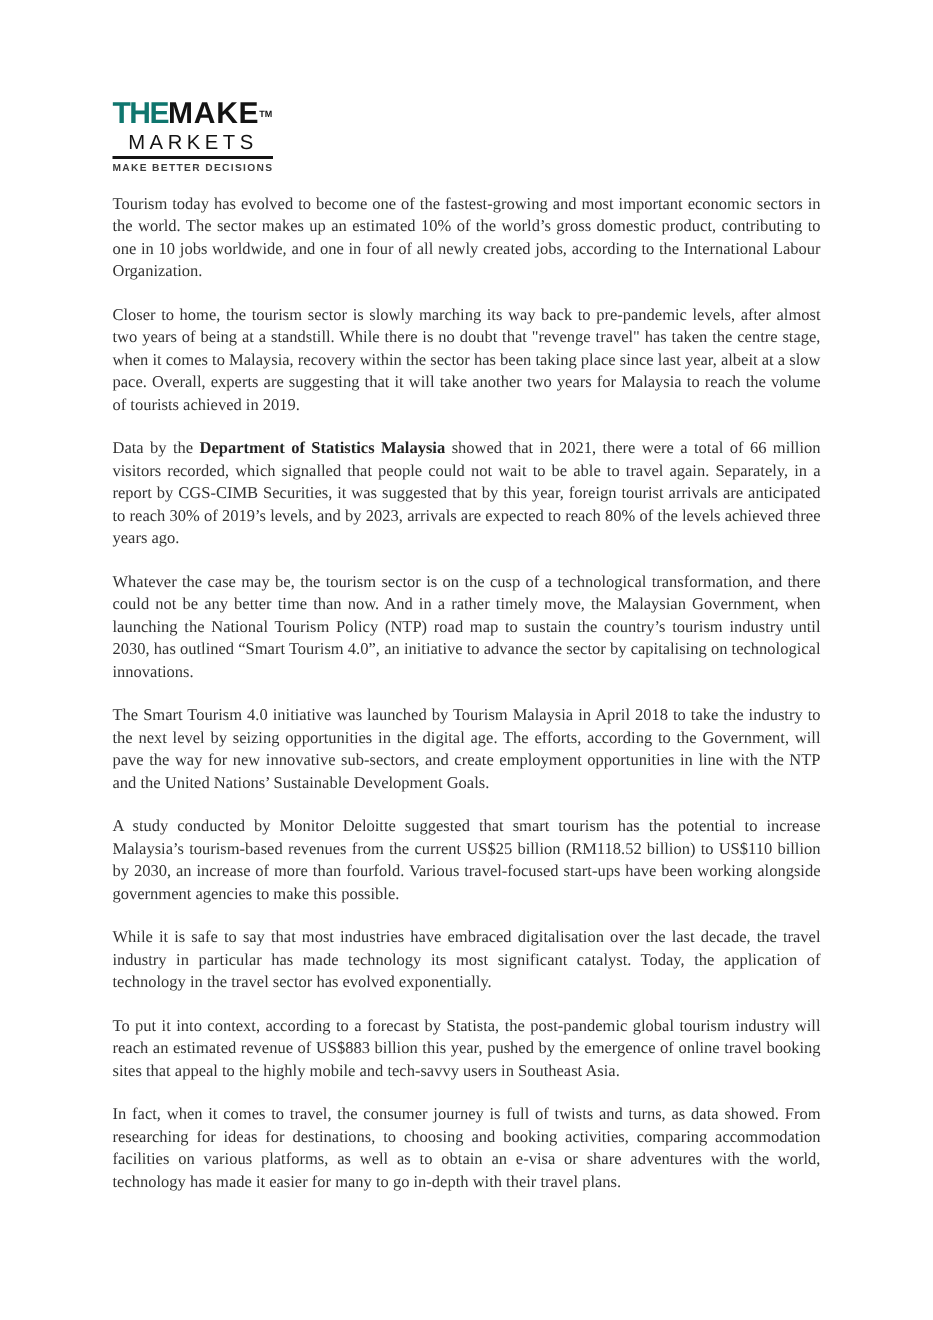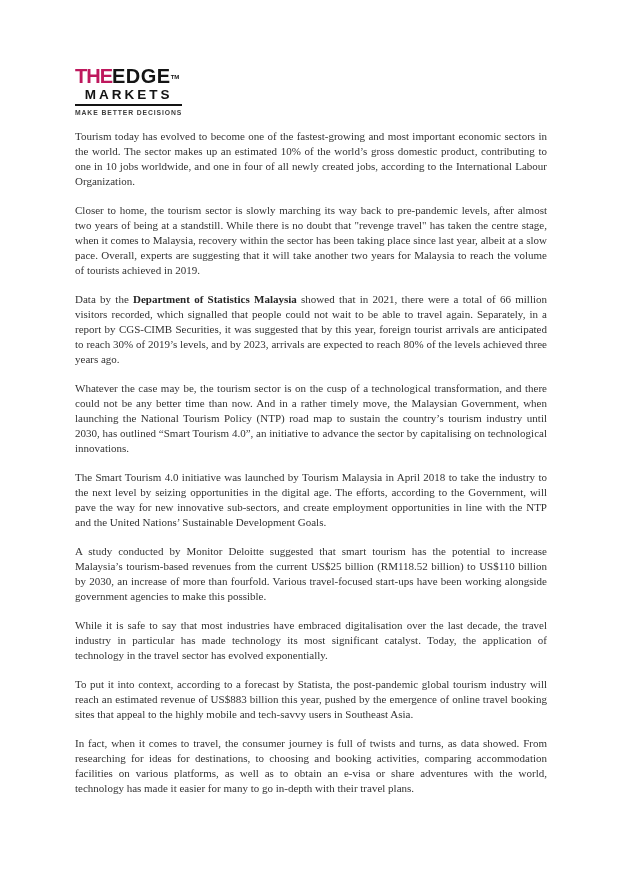--- a/index.html
+++ b/index.html
@@ -38,21 +38,21 @@
   }
   .logo-tm {
     font-size: 6px;
     font-weight: 700;
     vertical-align: top;
     position: relative;
     top: 1px;
   }
   .logo-markets {
     font-size: 13.5px;
-    font-weight: 700;
+    font-weight: 400;
     letter-spacing: 3px;
     text-align: center;
     margin-top: -1px;
     line-height: 15px;
   }
   .logo-rule {
     height: 2px;
     margin-top: 2px;
   }
   .logo-tagline {
@@ -83,21 +83,21 @@
     color: #252525;
   }
 </style>
 </head>
 <body>
 
 <div class="page">
 
   <div class="logo">
     <div class="logo-row1">
-      <span class="logo-the" style="color: #be185d;">THE</span><span class="logo-edge" style="color: rgb(20, 20, 20);">EDGE</span><span class="logo-tm" style="color: rgb(20, 20, 20);">TM</span>
+      <span class="logo-the" style="color: #0f766e;">THE</span><span class="logo-edge" style="color: rgb(20, 20, 20);">MAKE</span><span class="logo-tm" style="color: rgb(20, 20, 20);">TM</span>
     </div>
     <div class="logo-markets" style="color: rgb(20, 20, 20);">MARKETS</div>
     <div class="logo-rule" style="background: rgb(20, 20, 20);"></div>
     <div class="logo-tagline" style="color: rgb(61, 61, 61);">MAKE BETTER DECISIONS</div>
   </div>
 
 
   <div class="article-body">
       <p class="para"><span>Tourism today has evolved to become one of the fastest-growing and most important economic sectors in the world. The sector makes up an estimated 10% of the world’s gross domestic product, contributing to one in 10 jobs worldwide, and one in four of all newly created jobs, according to the International Labour Organization.</span></p>
       <p class="para"><span>Closer to home, the tourism sector is slowly marching its way back to pre-pandemic levels, after almost two years of being at a standstill. While there is no doubt that "revenge travel" has taken the centre stage, when it comes to Malaysia, recovery within the sector has been taking place since last year, albeit at a slow pace. Overall, experts are suggesting that it will take another two years for Malaysia to reach the volume of tourists achieved in 2019.</span></p>

